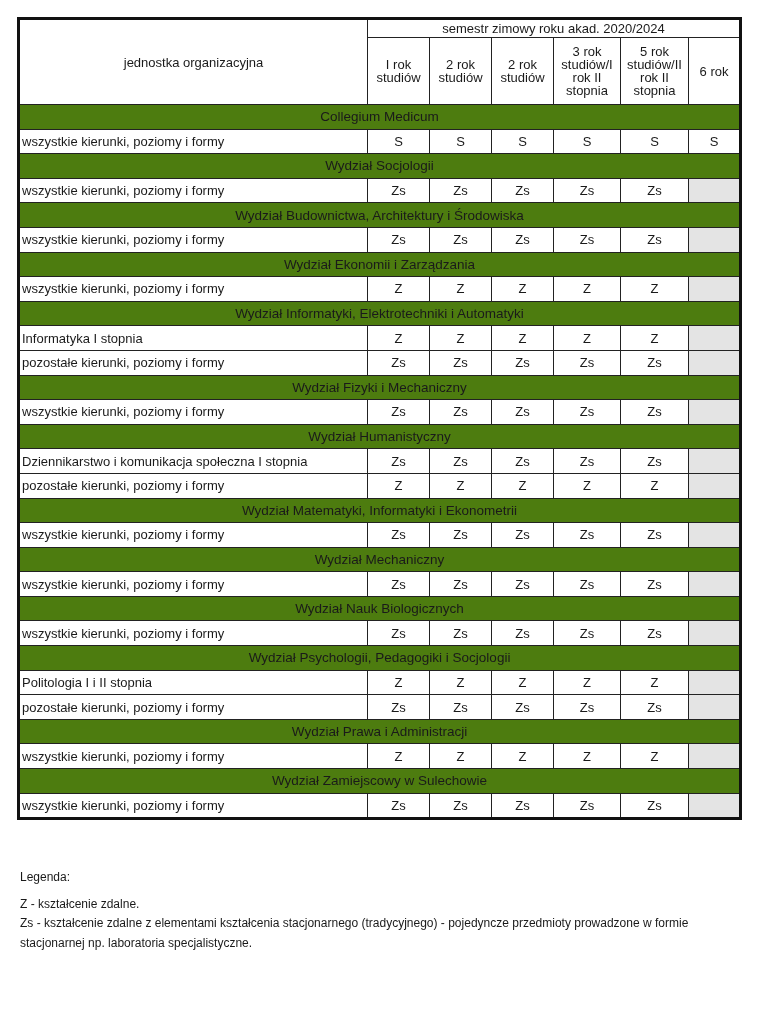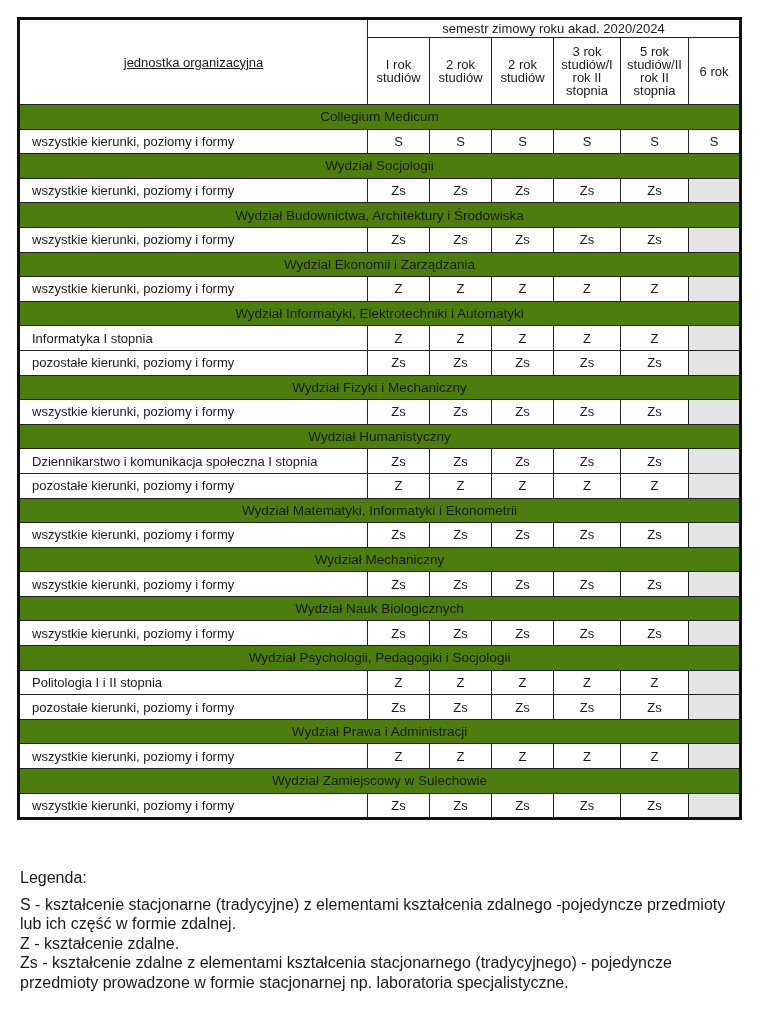--- a/index.html
+++ b/index.html
@@ -2,28 +2,28 @@
 <html><head>
 <meta charset="utf-8">
 <style>
   html, body { margin:0; padding:0; background:#ffffff; }
   body { width:760px; height:1024px; position:relative; overflow:hidden;
          font-family:"Liberation Sans", sans-serif; color:#1a1a1a; }
   table.sched { position:absolute; left:17px; top:17px; width:722px;
          border-collapse:collapse; border:3px solid #111; table-layout:fixed; }
   table.sched td, table.sched th { border:1.5px solid #222; padding:0; font-weight:normal;
          font-size:13px; text-align:center; vertical-align:middle; overflow:hidden; }
-  th.unit { font-size:14px; height:84px;text-decoration:underline; }
+  th.unit { font-size:14px; height:84px; }
   th.sem { font-weight:bold; font-size:12.5px; height:17px; }
   th.yr { font-size:11.5px; line-height:13px; height:65px; }
   tr.sec td { background:#4d7c0f; height:23.6px; font-size:13.5px; }
   tr.row td { height:23.6px; font-size:13px; }
-  tr.row td.name { text-align:left; padding-left:12px; white-space:nowrap; }
+  tr.row td.name { text-align:left; padding-left:2px; white-space:nowrap; }
   td.na { background:#e4e4e4; }
-  .legend { position:absolute; left:20px; top:868px; width:720px; font-size:16px; line-height:19.5px; }
+  .legend { position:absolute; left:20px; top:868px; width:720px; font-size:12px; line-height:19.5px; }
   .legend p { margin:0; }
   .legend .title { margin-bottom:7px; }
 </style>
 </head>
 <body>
 
 <table class="sched">
   <colgroup>
     <col style="width:349px">
       <col style="width:62px">
@@ -229,16 +229,15 @@
         <td>Zs</td>
         <td>Zs</td>
         <td>Zs</td>
         <td class="na"></td>
       </tr>
     </tbody>
 </table>
 
 <div class="legend">
   <p class="title">Legenda:</p>
-  <p>S - kształcenie stacjonarne (tradycyjne) z elementami kształcenia zdalnego -pojedyncze przedmioty lub ich część w formie zdalnej.</p>
   <p>Z - kształcenie zdalne.</p>
   <p>Zs - kształcenie zdalne z elementami kształcenia stacjonarnego (tradycyjnego)  - pojedyncze przedmioty prowadzone w formie stacjonarnej np. laboratoria specjalistyczne.</p>
 </div>
 
 </body></html>

